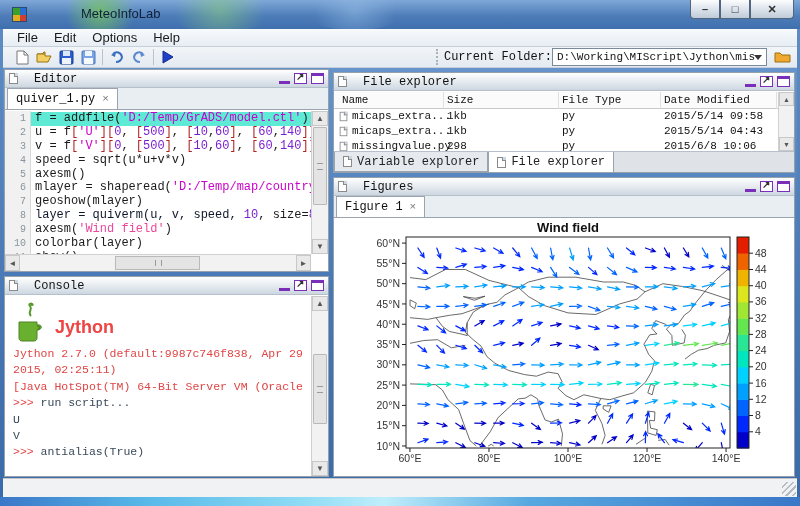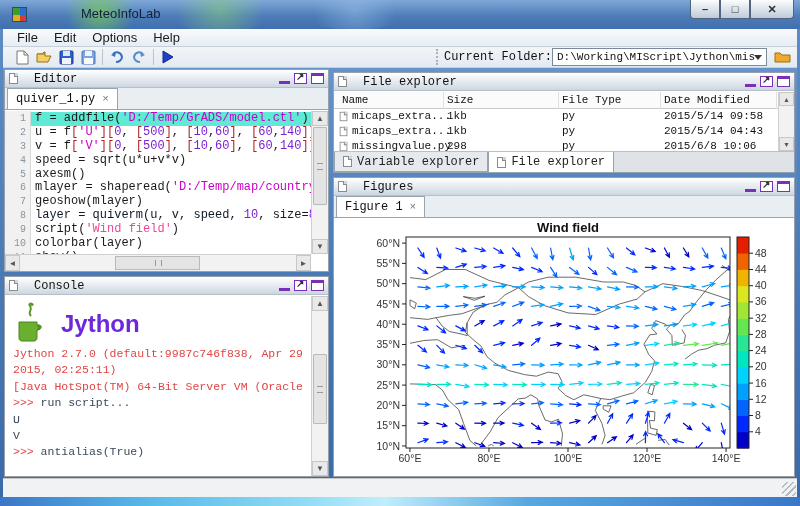--- a/index.html
+++ b/index.html
@@ -83,21 +83,21 @@
     display:flex;align-items:center;justify-content:center;font-size:8px;color:#555;}
   .hscroll .sb-l{left:0;} .hscroll .sb-r{right:0;}
   .hthumb{position:absolute;top:1px;height:14px;background:#e4e4e4;border:1px solid #b9b9b9;}
   .hthumb:after{content:"";position:absolute;top:3px;bottom:3px;left:50%;width:5px;margin-left:-3px;
     border-left:1px solid #999;border-right:1px solid #999;}
 
   
   .con-body{position:absolute;left:0;top:19px;right:17px;bottom:0;overflow:hidden;padding:6px 0 0 8px;}
   .con-line{font-family:"Liberation Mono",monospace;font-size:11.5px;line-height:16.4px;white-space:pre;}
   .jylogo{display:flex;align-items:flex-end;height:40px;margin-bottom:4px;}
-  .jytext{font-size:24px;font-weight:bold;color:#6d28d9;margin-left:12px;margin-bottom:4px;}
+  .jytext{font-size:18px;font-weight:bold;color:#ef4444;margin-left:6px;margin-bottom:4px;}
   .con-vscroll{top:19px;bottom:0;}
 
   
   .fx-table{position:absolute;left:0;top:19px;right:16px;bottom:21px;overflow:hidden;}
   .fx-hrow{height:17px;border-bottom:1px solid #c9c9c9;background:#fbfbfb;position:relative;}
   .fx-cell{position:absolute;top:0;height:17px;font-family:"Liberation Mono",monospace;font-size:11px;color:#111;
     line-height:17px;border-right:1px solid #e0e0e0;padding-left:3px;}
   .fx-row{height:15px;position:relative;}
   .fx-rcell{position:absolute;top:0;height:15px;font-family:"Liberation Mono",monospace;font-size:11px;color:#111;line-height:15px;display:flex;align-items:center;}
   .fx-vscroll{position:absolute;top:19px;right:0;bottom:21px;width:16px;background:#f2f2f2;border-left:1px solid #d0d0d0;}
@@ -243,21 +243,21 @@
         </div>
       <div class="codecol" id="codecol">
           <div class="cl hl"><span style="color:#1a1a1a">f = addfile(</span><span style="color:#cc00cc">'D:/Temp/GrADS/model.ctl'</span><span style="color:#1a1a1a">)</span></div>
           <div class="cl"><span style="color:#1a1a1a">u = f</span><span style="color:#b22222">[</span><span style="color:#cc00cc">'U'</span><span style="color:#b22222">][</span><span style="color:#7a1fd0">0</span><span style="color:#1a1a1a">, </span><span style="color:#b22222">[</span><span style="color:#7a1fd0">500</span><span style="color:#b22222">]</span><span style="color:#1a1a1a">, </span><span style="color:#b22222">[</span><span style="color:#7a1fd0">10</span><span style="color:#1a1a1a">,</span><span style="color:#7a1fd0">60</span><span style="color:#b22222">]</span><span style="color:#1a1a1a">, </span><span style="color:#b22222">[</span><span style="color:#7a1fd0">60</span><span style="color:#1a1a1a">,</span><span style="color:#7a1fd0">140</span><span style="color:#b22222">]]</span></div>
           <div class="cl"><span style="color:#1a1a1a">v = f</span><span style="color:#b22222">[</span><span style="color:#cc00cc">'V'</span><span style="color:#b22222">][</span><span style="color:#7a1fd0">0</span><span style="color:#1a1a1a">, </span><span style="color:#b22222">[</span><span style="color:#7a1fd0">500</span><span style="color:#b22222">]</span><span style="color:#1a1a1a">, </span><span style="color:#b22222">[</span><span style="color:#7a1fd0">10</span><span style="color:#1a1a1a">,</span><span style="color:#7a1fd0">60</span><span style="color:#b22222">]</span><span style="color:#1a1a1a">, </span><span style="color:#b22222">[</span><span style="color:#7a1fd0">60</span><span style="color:#1a1a1a">,</span><span style="color:#7a1fd0">140</span><span style="color:#b22222">]]</span></div>
           <div class="cl"><span style="color:#1a1a1a">speed = sqrt(u*u+v*v)</span></div>
           <div class="cl"><span style="color:#1a1a1a">axesm()</span></div>
           <div class="cl"><span style="color:#1a1a1a">mlayer = shaperead(</span><span style="color:#cc00cc">'D:/Temp/map/country1.shp'</span></div>
           <div class="cl"><span style="color:#1a1a1a">geoshow(mlayer)</span></div>
           <div class="cl"><span style="color:#0f172a">layer = quiverm(u, v, speed, </span><span style="color:#7a1fd0">10</span><span style="color:#1a1a1a">, size=</span><span style="color:#7a1fd0">8</span></div>
-          <div class="cl"><span style="color:#1a1a1a">script(</span><span style="color:#ec4899">'Wind field'</span><span style="color:#1a1a1a">)</span></div>
+          <div class="cl"><span style="color:#1a1a1a">axesm(</span><span style="color:#ec4899">'Wind field'</span><span style="color:#1a1a1a">)</span></div>
           <div class="cl"><span style="color:#1a1a1a">colorbar(layer)</span></div>
           <div class="cl"><span style="color:#1a1a1a">show()</span></div>
         </div>
     </div>
     <div class="vscroll">
       <div class="sb-up">▲</div>
       <div class="thumb" style="top:16px;height:78px;"></div>
       <div class="sb-dn">▼</div>
     </div>
     <div class="hscroll">

